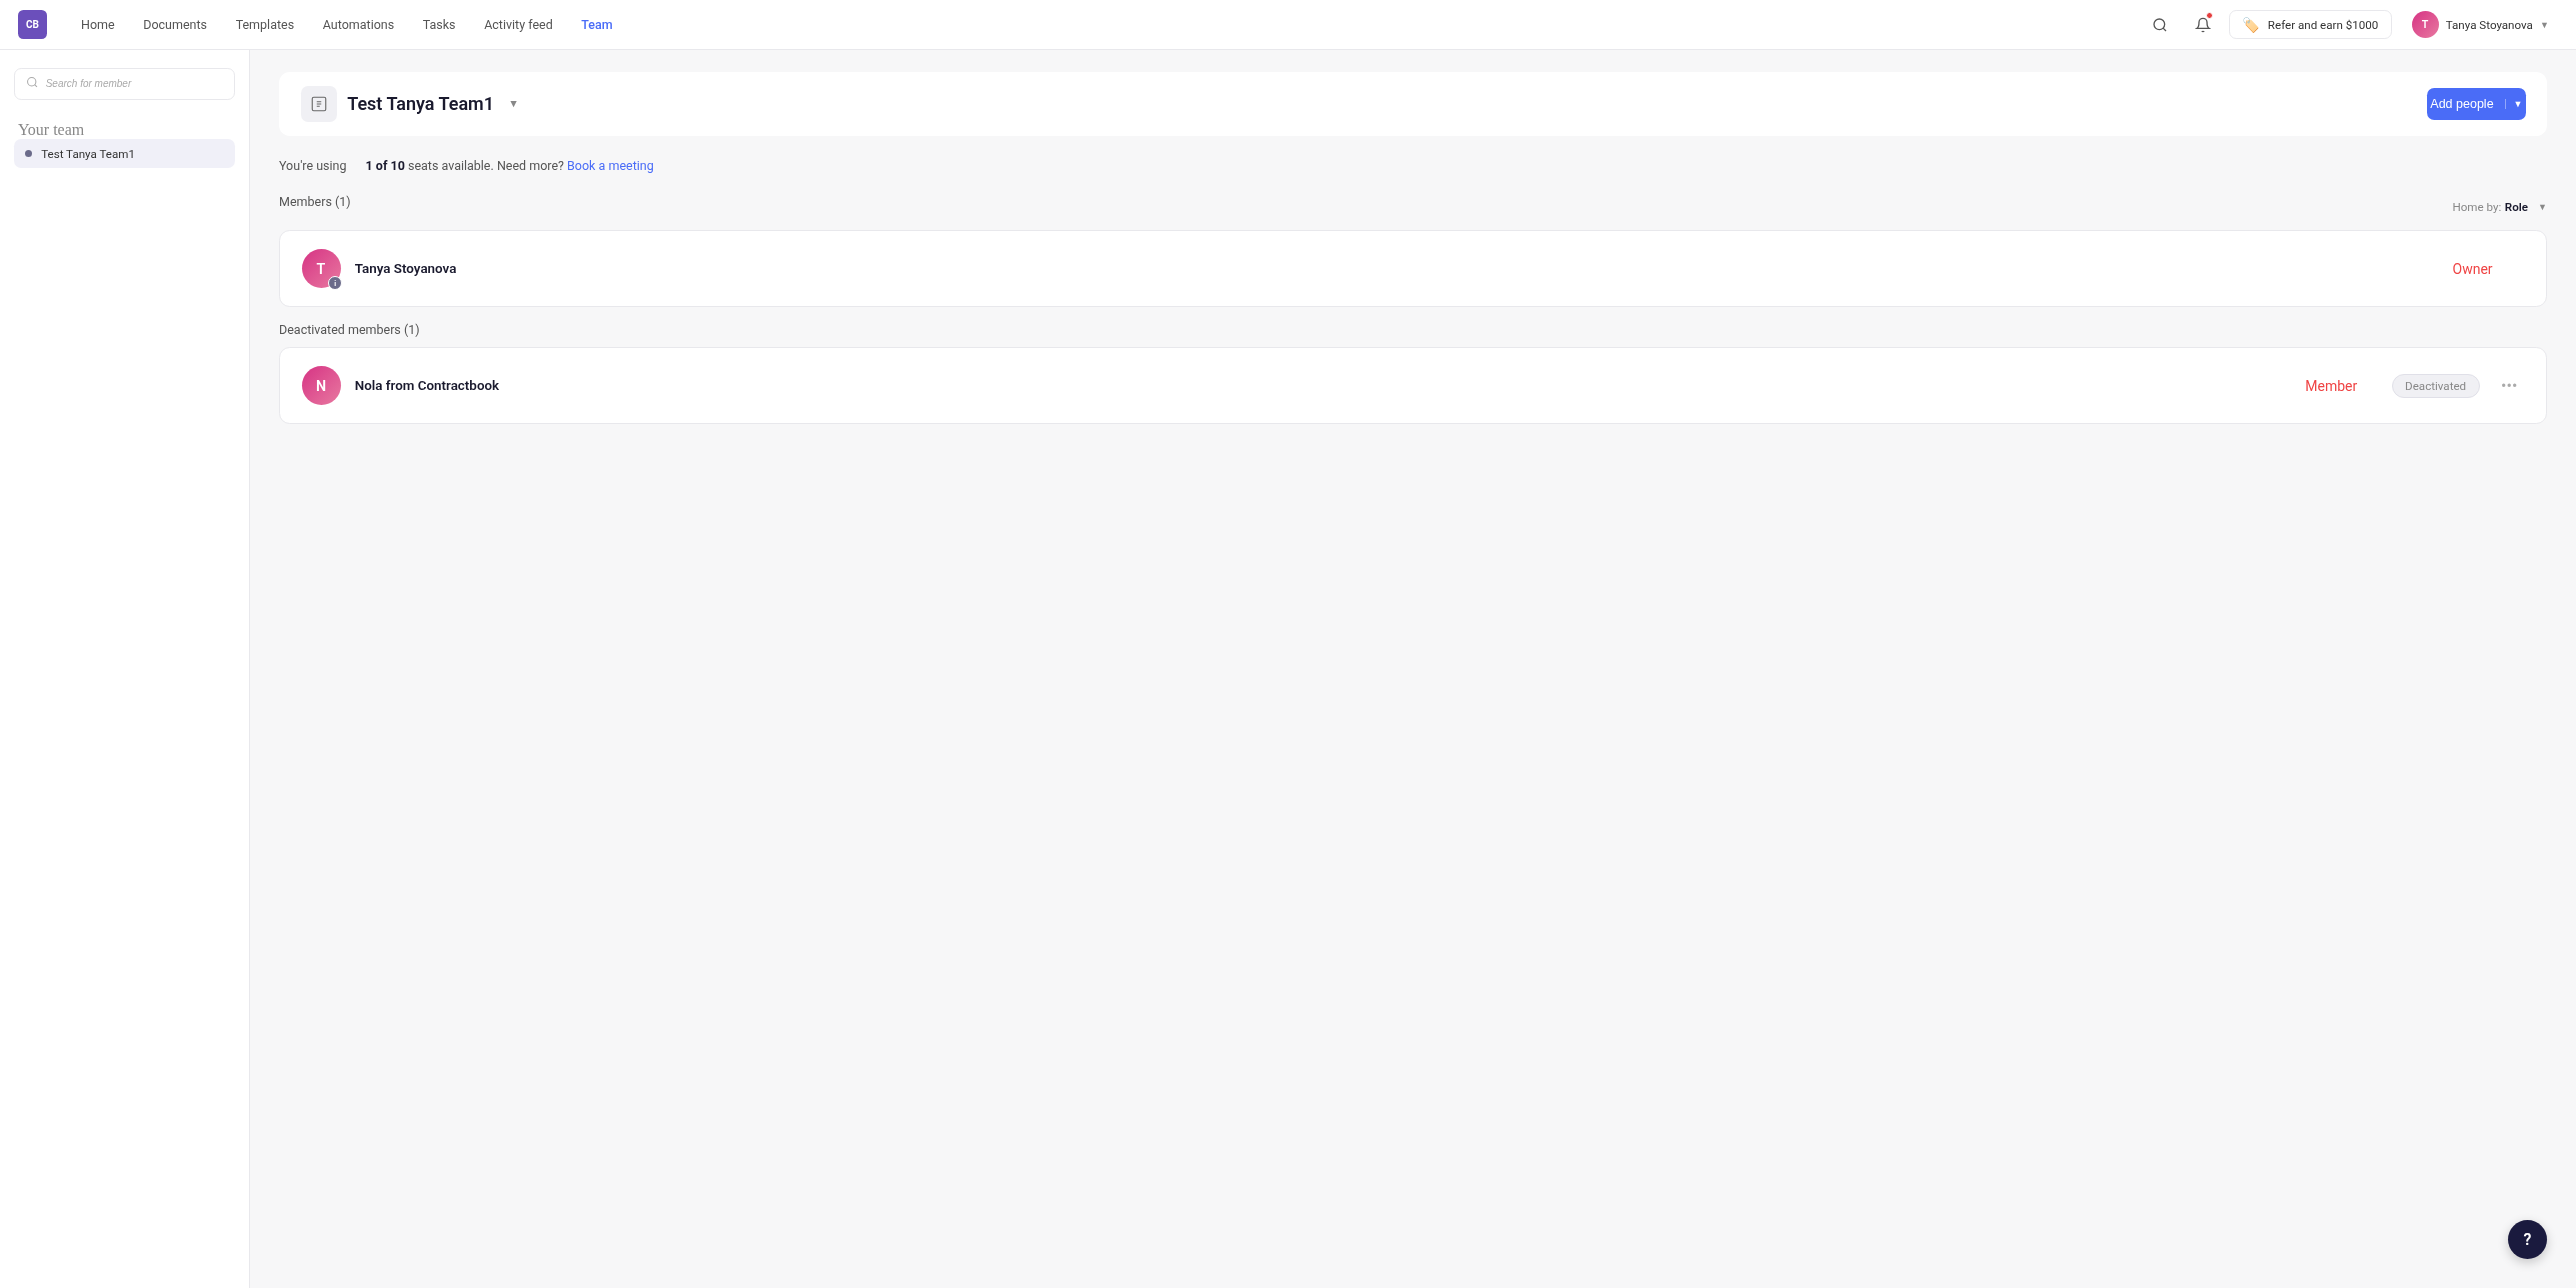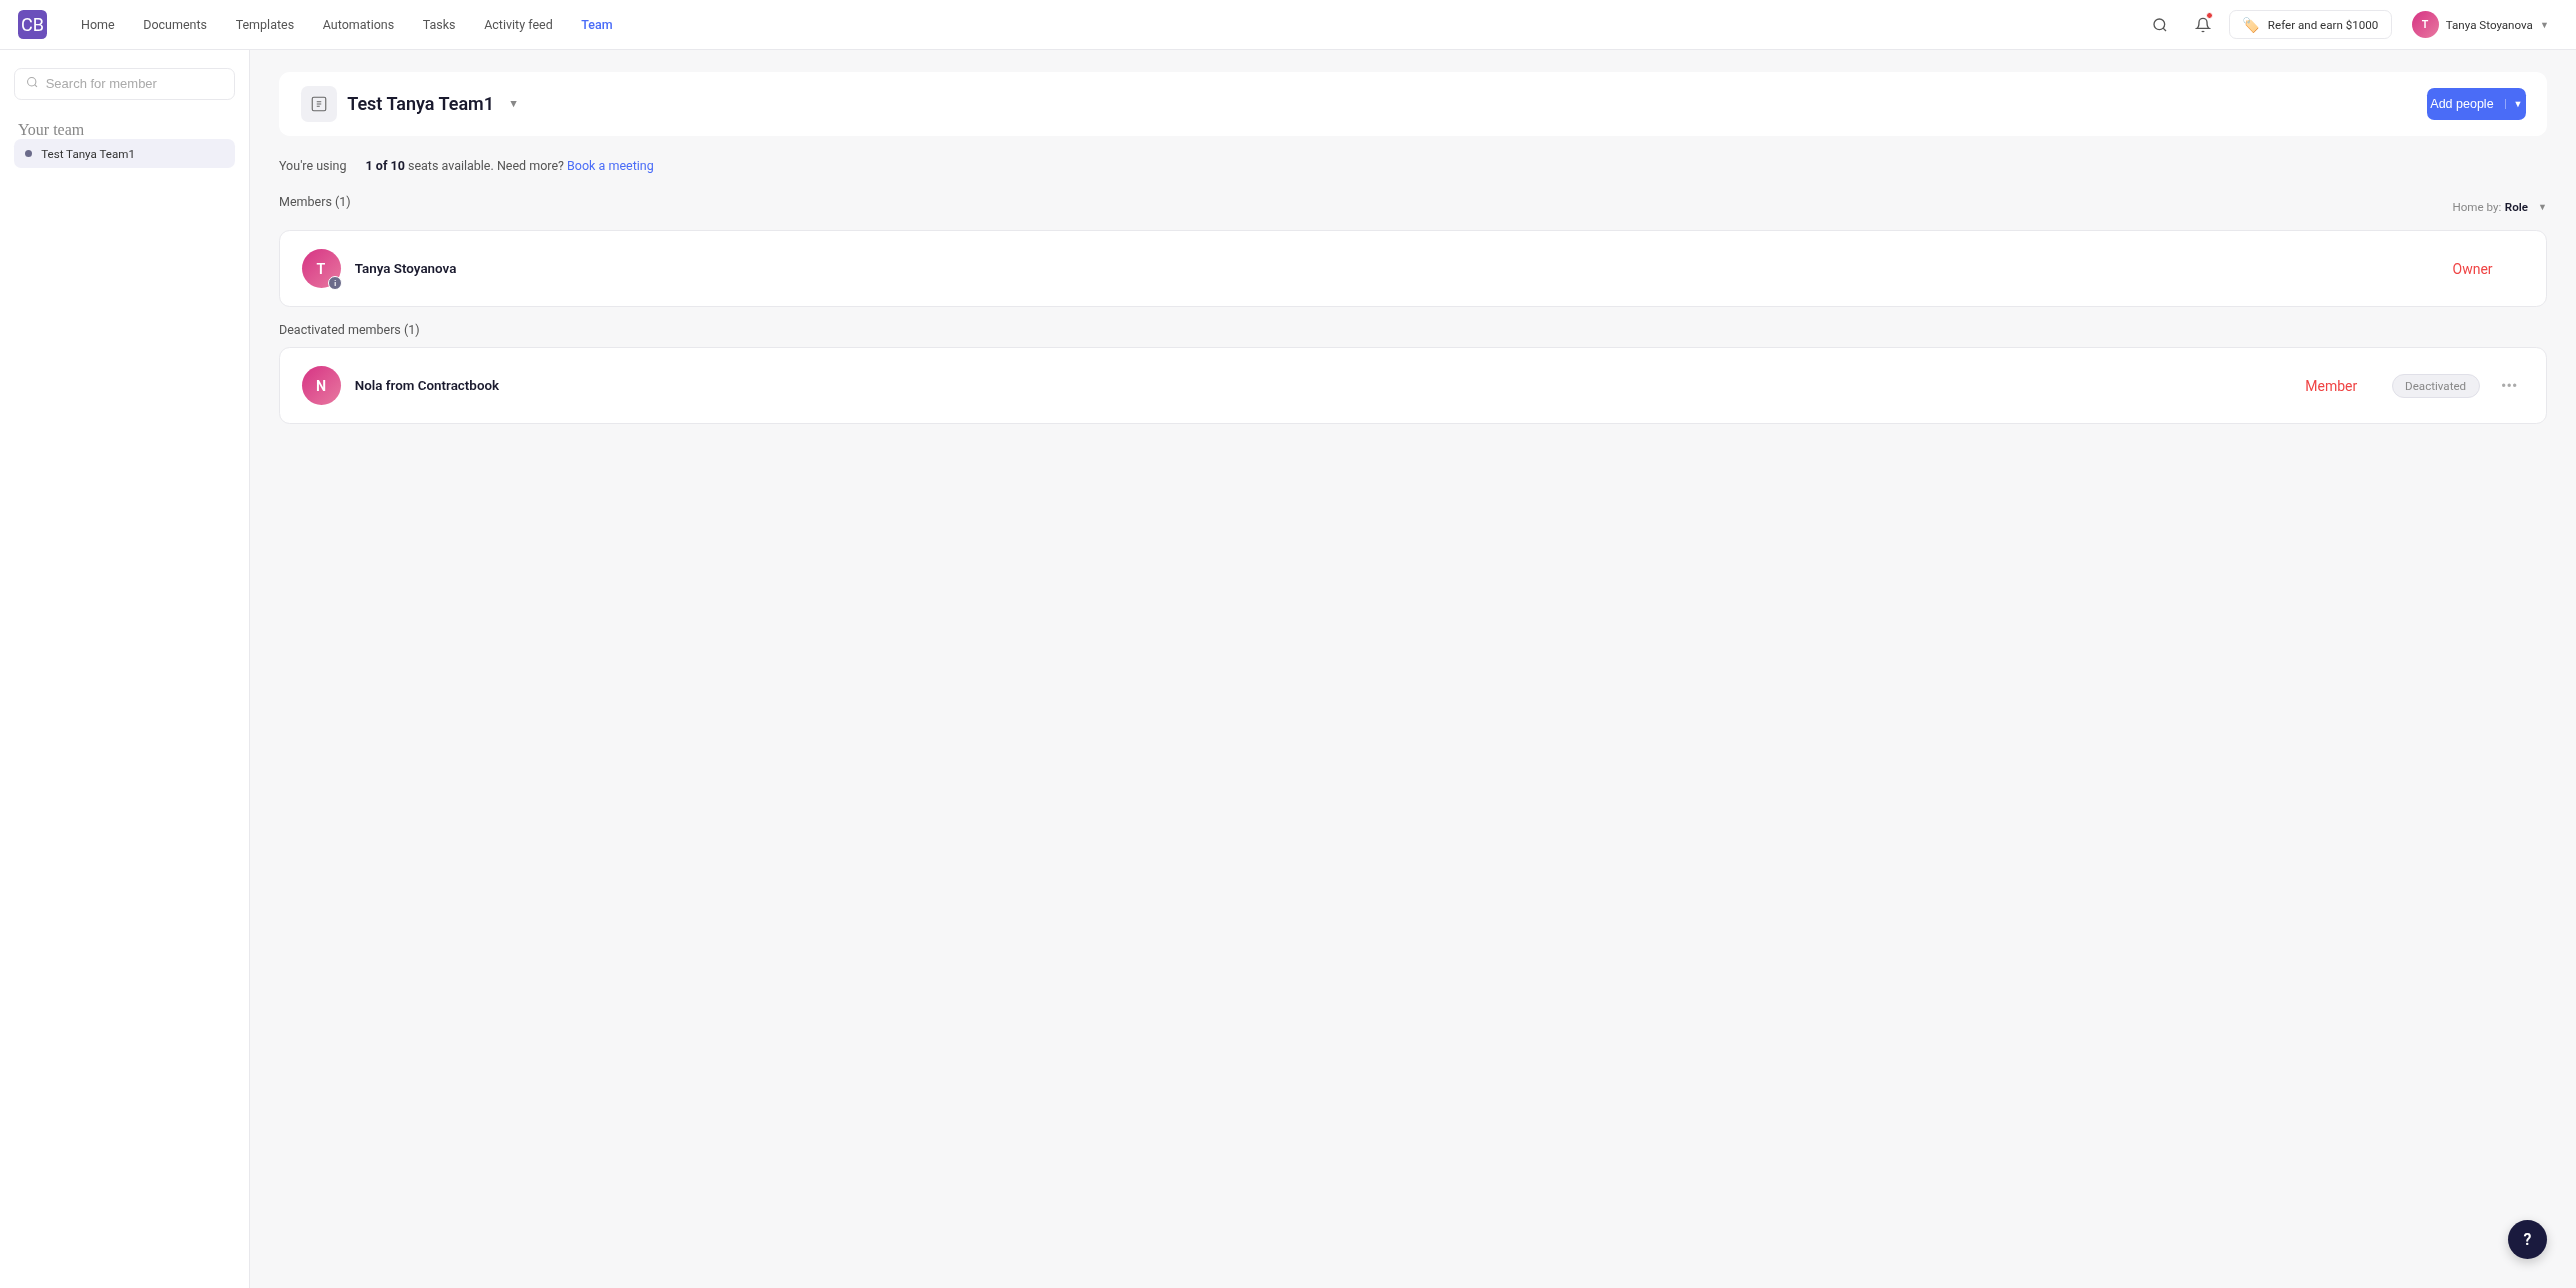--- a/index.html
+++ b/index.html
@@ -5,42 +5,42 @@
     * { box-sizing: border-box; margin: 0; padding: 0; }
     body { font-family: -apple-system, BlinkMacSystemFont, 'Segoe UI', Roboto, sans-serif; background: #f7f7f8; color: #1a1a2e; }
 
     
     .topnav {
       display: flex; align-items: center; background: #fff;
       border-bottom: 0.9px solid #e8e8ec; height: 50px; padding: 0 18px;
       position: fixed; top: 0; left: 0; right: 0; z-index: 100;
     }
     .topnav-logo { width: 29px; height: 29px; background: #6b4fbb; border-radius: 5.4px; display: flex; align-items: center; justify-content: center; margin-right: 21.5px; flex-shrink: 0; }
-    .topnav-logo span { color: #fff; font-size: 18px; font-weight: 400; }
+    .topnav-logo span { color: #fff; font-size: 10px; font-weight: 700; }
     .topnav-links { display: flex; align-items: center; gap: 3.6px; flex: 1; }
     .nav-link { padding: 5.4px 12.5px; border-radius: 5.4px; font-size: 12.5px; color: #555; cursor: pointer; white-space: nowrap; }
     .nav-link.active { color: #4a6cf7; font-weight: 500; }
     .topnav-right { display: flex; align-items: center; gap: 10.7px; }
     .icon-btn { width: 32px; height: 32px; display: flex; align-items: center; justify-content: center; border-radius: 50%; cursor: pointer; color: #555; font-size: 16px; position: relative; }
     .notif-dot { position: absolute; top: 3.6px; right: 5.4px; width: 7.2px; height: 7.2px; background: #e53e3e; border-radius: 50%; border: 1.8px solid #fff; }
     .refer-btn { display: flex; align-items: center; gap: 7.2px; padding: 5.4px 12.5px; border: 0.9px solid #e8e8ec; border-radius: 7.2px; font-size: 11.6px; color: #333; cursor: pointer; background: #fff; }
     .refer-icon { font-size: 14.3px; }
     .user-btn { display: flex; align-items: center; gap: 7.2px; padding: 3.6px 9px; border-radius: 7.2px; cursor: pointer; }
     .user-avatar { width: 27px; height: 27px; border-radius: 50%; background: linear-gradient(135deg, #d63384, #e879a0); display: flex; align-items: center; justify-content: center; color: #fff; font-size: 10.7px; font-weight: 600; }
     .user-name { font-size: 11.6px; color: #333; }
     .chevron-icon { font-size: 9px; color: #888; }
 
     
     .layout { display: flex; margin-top: 50px; min-height: calc(100vh - 50px); }
 
     
     .sidebar { width: 250px; background: #fff; border-right: 0.9px solid #e8e8ec; padding: 18px 14.3px; flex-shrink: 0; }
     .search-box { display: flex; align-items: center; gap: 7.2px; border: 0.9px solid #e8e8ec; border-radius: 7.2px; padding: 7.2px 10.7px; background: #fff; margin-bottom: 21.5px; }
     .search-icon { color: #aaa; font-size: 12.5px; }
-    .search-input { border: none; outline: none; font-size: 13px; color: #333; width: 100%; background: transparent; }
+    .search-input { border: none; outline: none; font-size: 10px; color: #333; width: 100%; background: transparent; font-style: italic; }
     .search-input::placeholder { color: #aaa; }
     .sidebar-section-label { font-size: 16px; color: #888; font-weight: 500; padding-left: 3.6px; font-family: Liberation Serif, serif; }
     .sidebar-item { display: flex; align-items: center; gap: 9px; padding: 7.2px 10.7px; border-radius: 7.2px; cursor: pointer; font-size: 11.6px; color: #333; }
     .sidebar-item.active { background: #f0f0f8; }
     .sidebar-dot { width: 7.2px; height: 7.2px; background: #6b6b8a; border-radius: 50%; flex-shrink: 0; }
 
     
     .main { flex: 1; padding: 21.5px 29px; background: #f7f7f8; }
 
     

